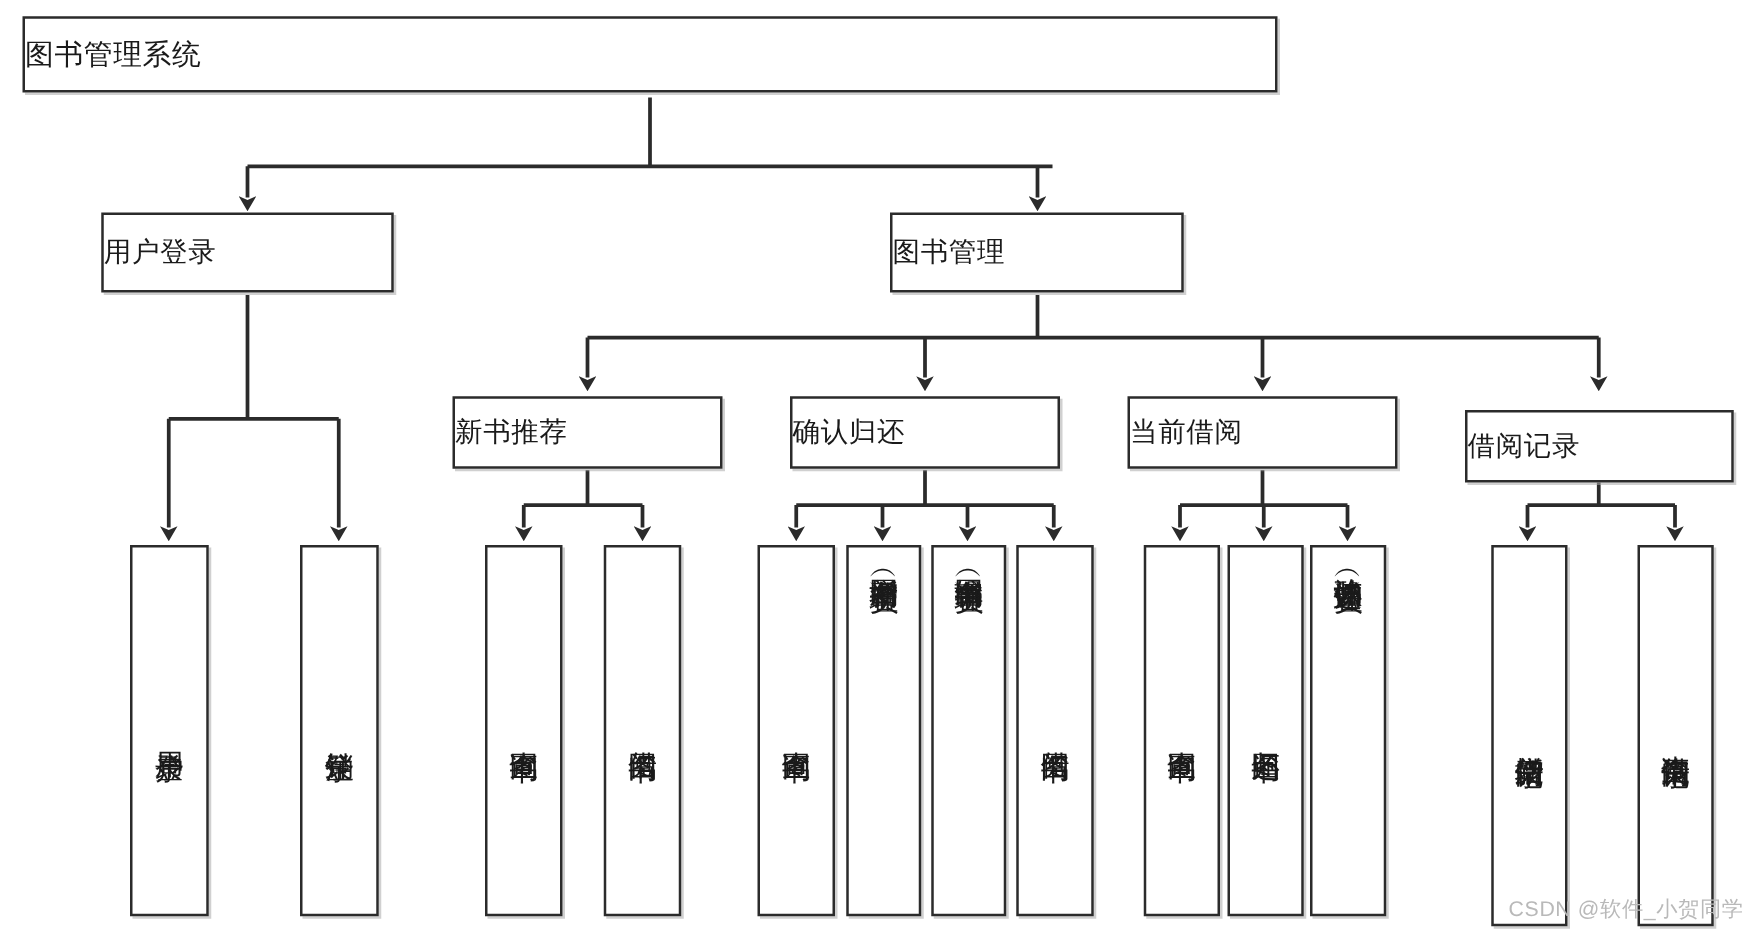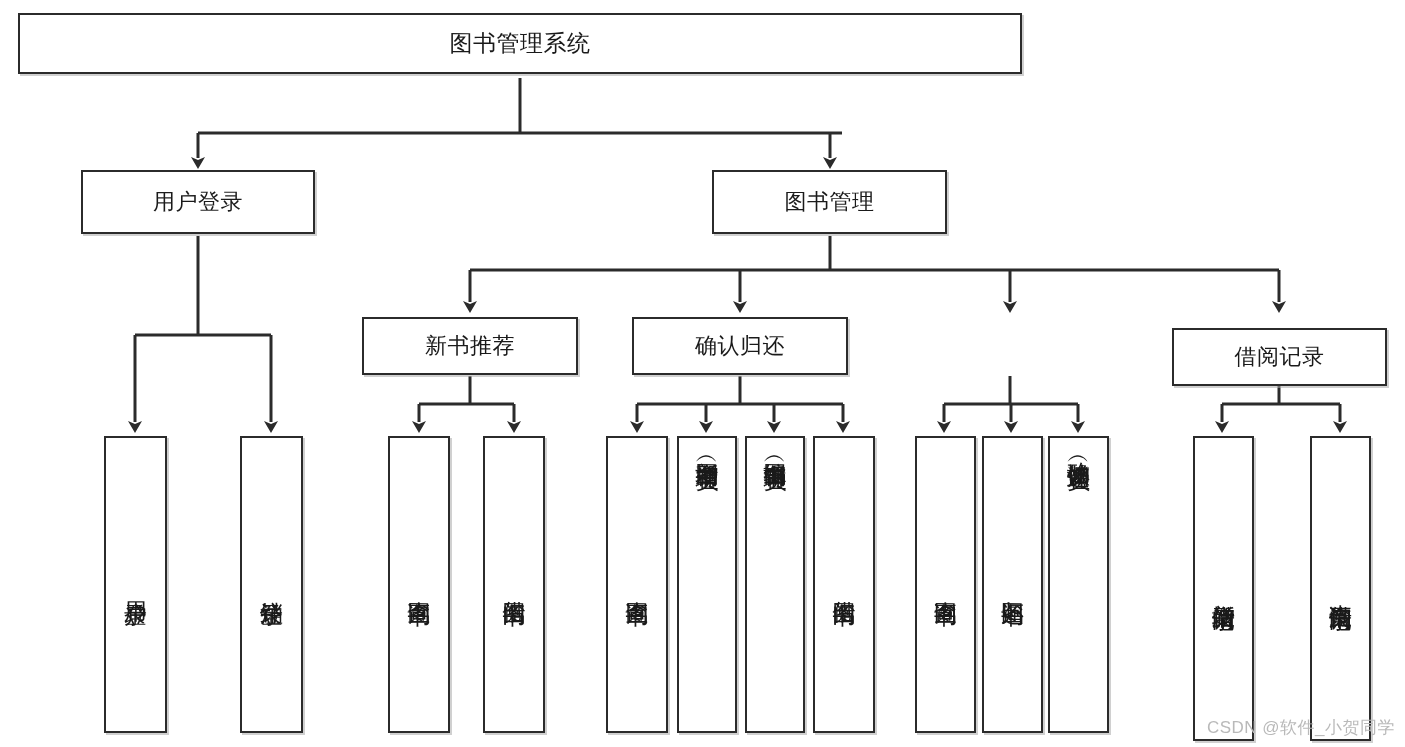--- a/index.html
+++ b/index.html
@@ -26,21 +26,21 @@
     pointer-events: none;
   }
   .node {
     position: absolute;
     box-sizing: border-box;
     background: #ffffff;
     border: 2px solid #2b2b2b;
     box-shadow: 2px 2px 0 0 rgba(170,170,170,0.55);
     display: flex;
     align-items: center;
-    justify-content: center;
+    justify-content: flex-start;
     color: #1a1a1a;
   }
   .node-label {
     display: block;
     text-align: center;
     line-height: 1.08;
     white-space: nowrap;
   }
   .node.horizontal .node-label {
     font-size: 22px;
@@ -143,20 +143,23 @@
   <div class="node horizontal" style="left:362px; top:317px; width:216px; height:58px;">
     <span class="node-label">新书推荐</span>
   </div>
 
   <div class="node horizontal" style="left:712px; top:170px; width:235px; height:64px;">
     <span class="node-label">图书管理</span>
   </div>
   <div class="node horizontal" style="left:632px; top:317px; width:216px; height:58px;">
     <span class="node-label">确认归还</span>
   </div>
+  <div class="node horizontal" style="left:902px; top:317px; width:216px; height:58px;">
+    <span class="node-label">当前借阅</span>
+  </div>
   <div class="node horizontal" style="left:1172px; top:328px; width:215px; height:58px;">
     <span class="node-label">借阅记录</span>
   </div>
 
   <div class="node vertical centered" style="left:104px; top:436px; width:63px; height:297px;">
     <span class="node-label">用户登录</span>
   </div>
   <div class="node vertical centered" style="left:240px; top:436px; width:63px; height:297px;">
     <span class="node-label">注销登录</span>
   </div>

